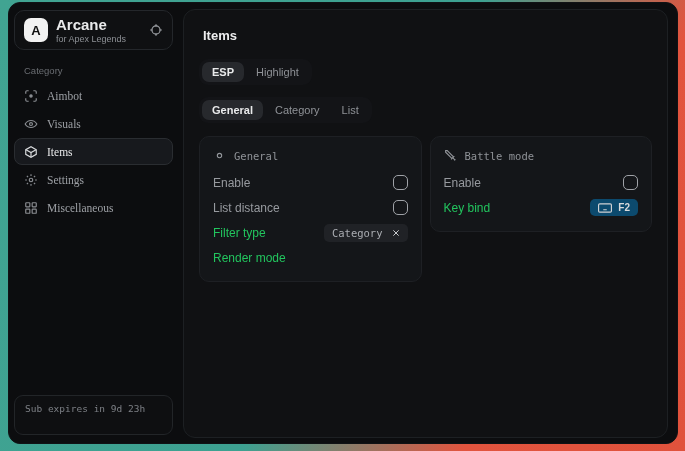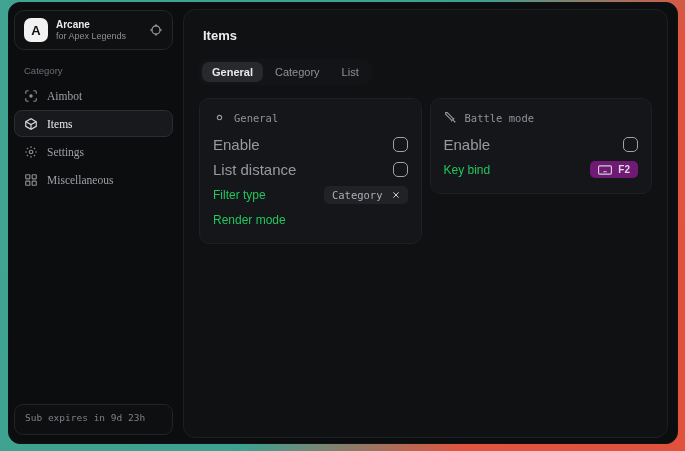--- a/index.html
+++ b/index.html
@@ -20,36 +20,36 @@
   .app-card {
     display:flex; align-items:center; gap:8px; height:40px; padding:0 9px;
     border:1px solid #24272b; border-radius:10px; background:#0f1012;
   }
   .logo {
     width:24px; height:24px; background:#f2f2f2; border-radius:7px;
     color:#111; font-weight:bold; font-size:13px;
     display:flex; align-items:center; justify-content:center;
   }
   .app-titles { display:flex; flex-direction:column; gap:1px; }
-  .app-name { font-size:10px; font-weight:700; color:#e9eaeb; }
+  .app-name { font-size:15px; font-weight:700; color:#e9eaeb; }
   .app-sub { font-size:9px; color:#8d9095;text-align:right; }
   .app-card .icon-right { margin-left:auto; color:#9ea1a6; display:flex; }
   .cat-label { margin:15px 0 6px 10px; font-size:9.5px; color:#6a6d72; }
   .nav { display:flex; flex-direction:column; gap:1px;font-family:Liberation Serif, serif; }
   .nav-item {
     display:flex; align-items:center; gap:9px; height:27px; padding:0 9px;
     border-radius:8px; border:1px solid transparent;
     color:#9da0a5; font-size:11.5px; cursor:pointer;
   }
   .nav-item .nico { display:flex; color:#8b8e93; }
   .nav-item.selected { background:#17191d; border-color:#2a2d31; color:#e9eaeb; }
   .nav-item.selected .nico { color:#d8dadc; }
   .sb-footer {
     margin-top:auto; border:1px solid #222528; border-radius:9px;
-    padding:7px 10px 11px; display:flex; flex-direction:column; gap:3px; background:#0e0f11;
+    padding:7px 10px 20px; display:flex; flex-direction:column; gap:3px; background:#0e0f11;
   }
   .sb-line1 { font-family:"DejaVu Sans Mono", monospace; font-size:9.5px; color:#7d8086; }
   .sb-line2 { font-size:10px; color:#b4b7bb; }
   
   .main {
     flex:1; margin:6px 9px 5px 4px; background:#101113;
     border:1px solid #1d2023; border-radius:12px; padding:13px 15px; overflow:hidden;
   }
   .page-title { font-size:13px; font-weight:700; color:#ededee; margin:5px 0 16px 4px; }
   .tabbar {
@@ -65,34 +65,34 @@
   .card {
     width:237px; background:#141619; border:1px solid #1e2024; border-radius:10px;
     padding:10px 13px 11px;
   }
   .card-head {
     display:flex; align-items:center; gap:8px; color:#8f9297; margin:2px 0 8px;
     font-family:"DejaVu Sans Mono", monospace; font-size:10.5px;
   }
   .card-head .cico { display:flex; color:#93969b; }
   .row { display:flex; align-items:center; justify-content:space-between; min-height:25px; }
-  .lbl-dim { font-size:15px; color:#979a9f; }
+  .lbl-dim { font-size:12px; color:#979a9f; }
   .lbl-bright { font-size:12px; font-weight:400; color:#22c55e; }
   .checkbox {
     width:15px; height:15px; border:1.6px solid #9fa2a7; border-radius:5px;
     background:transparent; cursor:pointer; flex-shrink:0;
   }
   .chip {
     display:inline-flex; align-items:center; gap:9px; background:#202226;
     border-radius:5px; padding:3px 8px; cursor:pointer;
   }
   .chip-text { font-family:"DejaVu Sans Mono", monospace; font-size:10.5px; color:#aaadb2; }
   .chip .x { color:#caccd0; display:flex; }
   .keybind {
-    display:inline-flex; align-items:center; gap:6px; background:#701a75;
+    display:inline-flex; align-items:center; gap:6px; background:#0c4a6e;
     border-radius:5px; padding:3px 8px; cursor:pointer;
   }
   .keybind .kico { display:flex; color:#cfd1d4; }
   .key-text { font-size:10px; font-weight:600; color:#d9dadc; }
   svg { display:block; }
 </style>
 </head>
 <body>
 
 <div class="screen">
@@ -124,20 +124,29 @@
             <svg width="14" height="14" viewBox="0 0 24 24" fill="none" stroke="currentColor" stroke-width="2">
               <path d="M3 8V5a2 2 0 0 1 2-2h3"></path>
                 <path d="M16 3h3a2 2 0 0 1 2 2v3"></path>
               <path d="M21 16v3a2 2 0 0 1-2 2h-3"></path>
                 <path d="M8 21H5a2 2 0 0 1-2-2v-3"></path>
               <circle cx="12" cy="12" r="2" fill="currentColor"></circle>
             </svg>
           </span>
           <span>Aimbot</span>
         </div>
+        <div class="nav-item">
+          <span class="nico">
+            <svg width="14" height="14" viewBox="0 0 24 24" fill="none" stroke="currentColor" stroke-width="2">
+              <path d="M2 12s3.5-6 10-6 10 6 10 6-3.5 6-10 6-10-6-10-6z"></path>
+              <circle cx="12" cy="12" r="2.5"></circle>
+            </svg>
+          </span>
+          <span>Visuals</span>
+        </div>
         <div class="nav-item selected">
           <span class="nico">
             <svg width="14" height="14" viewBox="0 0 24 24" fill="none" stroke="currentColor" stroke-width="2">
               <path d="M21 8l-9-5-9 5v8l9 5 9-5V8z"></path>
               <path d="M3.3 8.3L12 13l8.7-4.7"></path>
                 <line x1="12" y1="13" x2="12" y2="21"></line>
             </svg>
           </span>
           <span>Items</span>
         </div>
@@ -164,20 +173,26 @@
       </div>
 
       <div class="sb-footer">
         <span class="sb-line1">Sub expires in 9d 23h</span>
       </div>
     </div>
 
     <div class="main">
       <div class="page-title">Items</div>
 
+      <div>
+        <div class="tabbar">
+          <div class="tab selected">ESP</div>
+          <div class="tab">Highlight</div>
+        </div>
+      </div>
       <div class="tabrow2">
         <div class="tabbar">
           <div class="tab selected">General</div>
           <div class="tab">Category</div>
           <div class="tab">List</div>
         </div>
       </div>
 
       <div class="cards">
 

